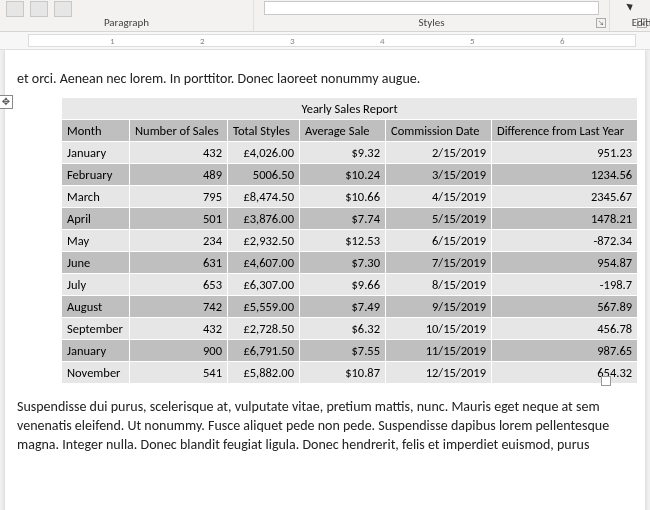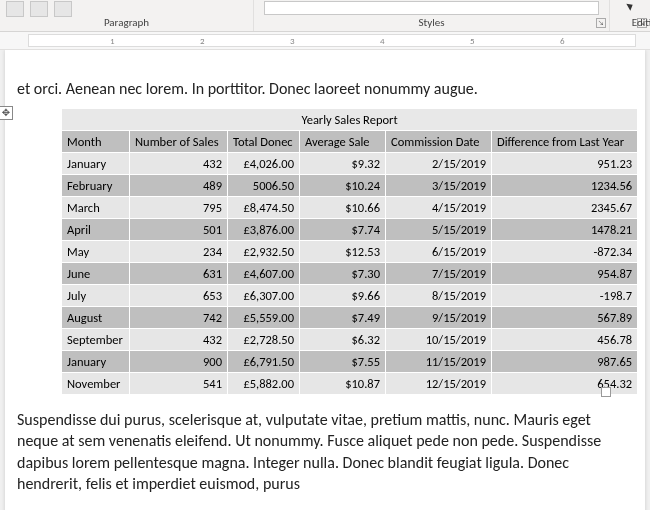--- a/index.html
+++ b/index.html
@@ -114,24 +114,24 @@
   .page {
     background: #fff;
     margin: 0 auto;
     width: 640px;
     min-height: 600px;
     padding: 12px 18px 12px 12px;
     box-shadow: 0 0 4px rgba(0,0,0,0.15);
     position: relative;
   }
   .body-text {
-    font-size: 16px;
+    font-size: 14px;
     color: #222;
     line-height: 1.35;
-    margin: 16px 0 8px 0;
+    margin: 8px 0 8px 0;
   }
   .table-anchor {
     position: relative;
   }
   .move-handle {
     position: absolute;
     left: -18px;
     top: -2px;
     width: 14px; height: 14px;
     border: 1px solid #888;
@@ -243,21 +243,21 @@
             <col class="c-comm">
             <col class="c-diff">
         </colgroup>
         <thead>
           <tr>
             <th colspan="6" class="title-cell">Yearly Sales Report</th>
           </tr>
           <tr>
             <th>Month</th>
             <th>Number of Sales</th>
-            <th>Total Donec</th>
+            <th>Total Styles</th>
             <th>Average Sale</th>
             <th>Commission Date</th>
             <th>Difference from Last Year</th>
           </tr>
         </thead>
         <tbody id="sales-body">
             <tr>
               <td>January</td>
               <td class="num">432</td>
               <td class="num col-totalsales">£4,026.00</td>

